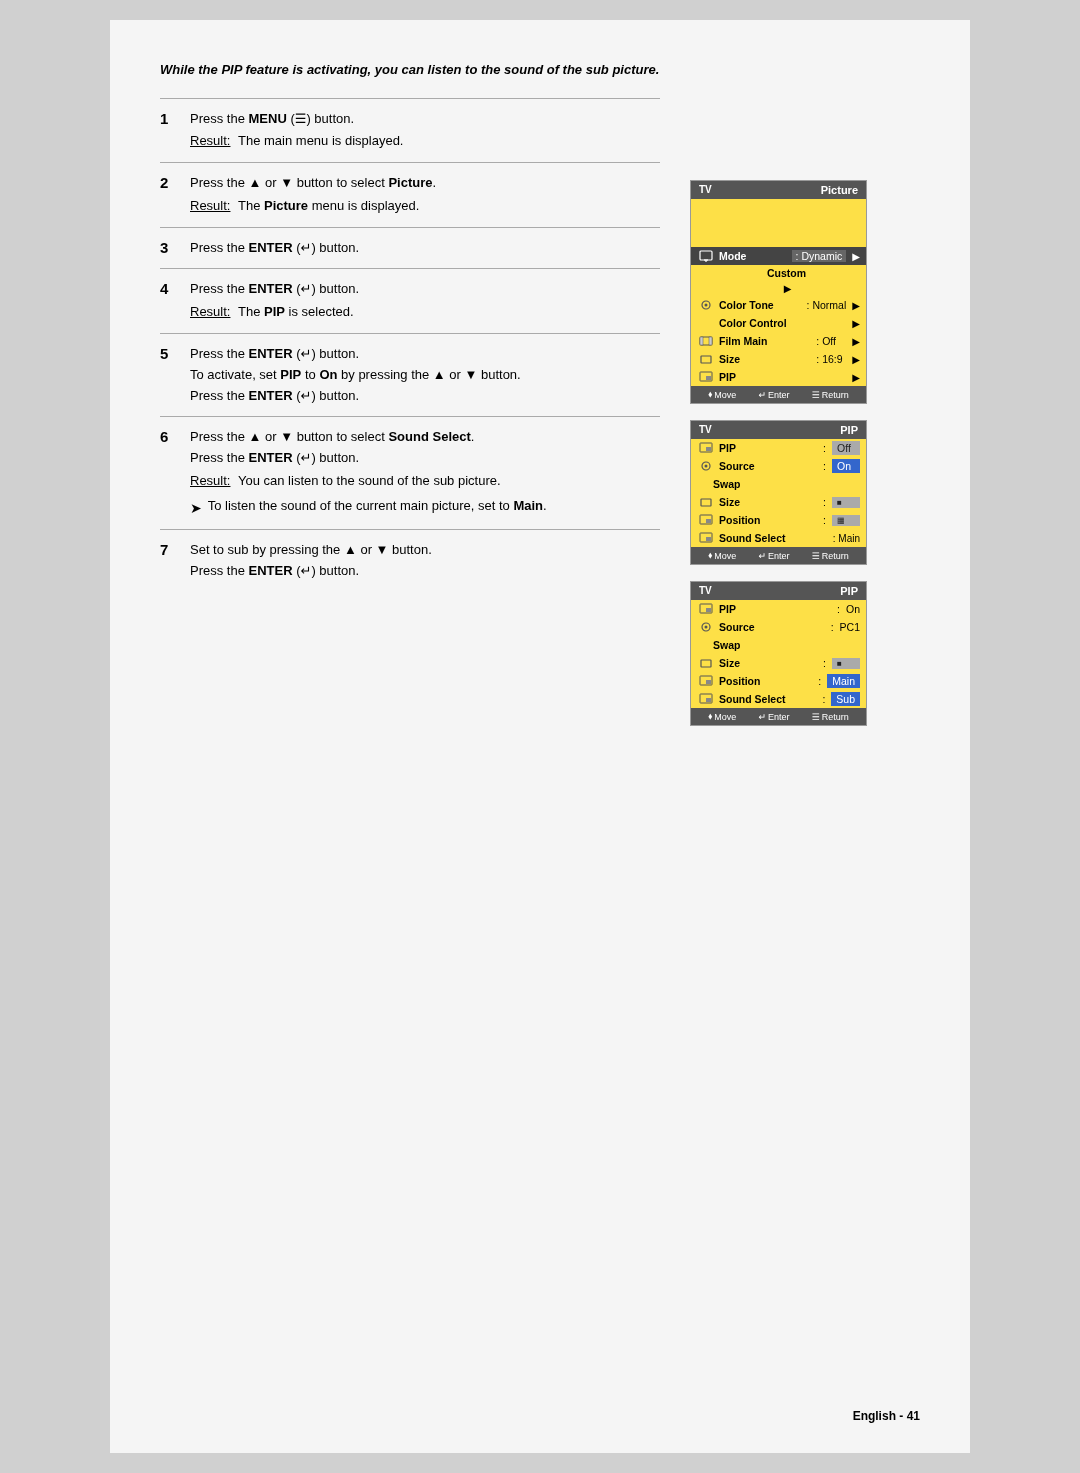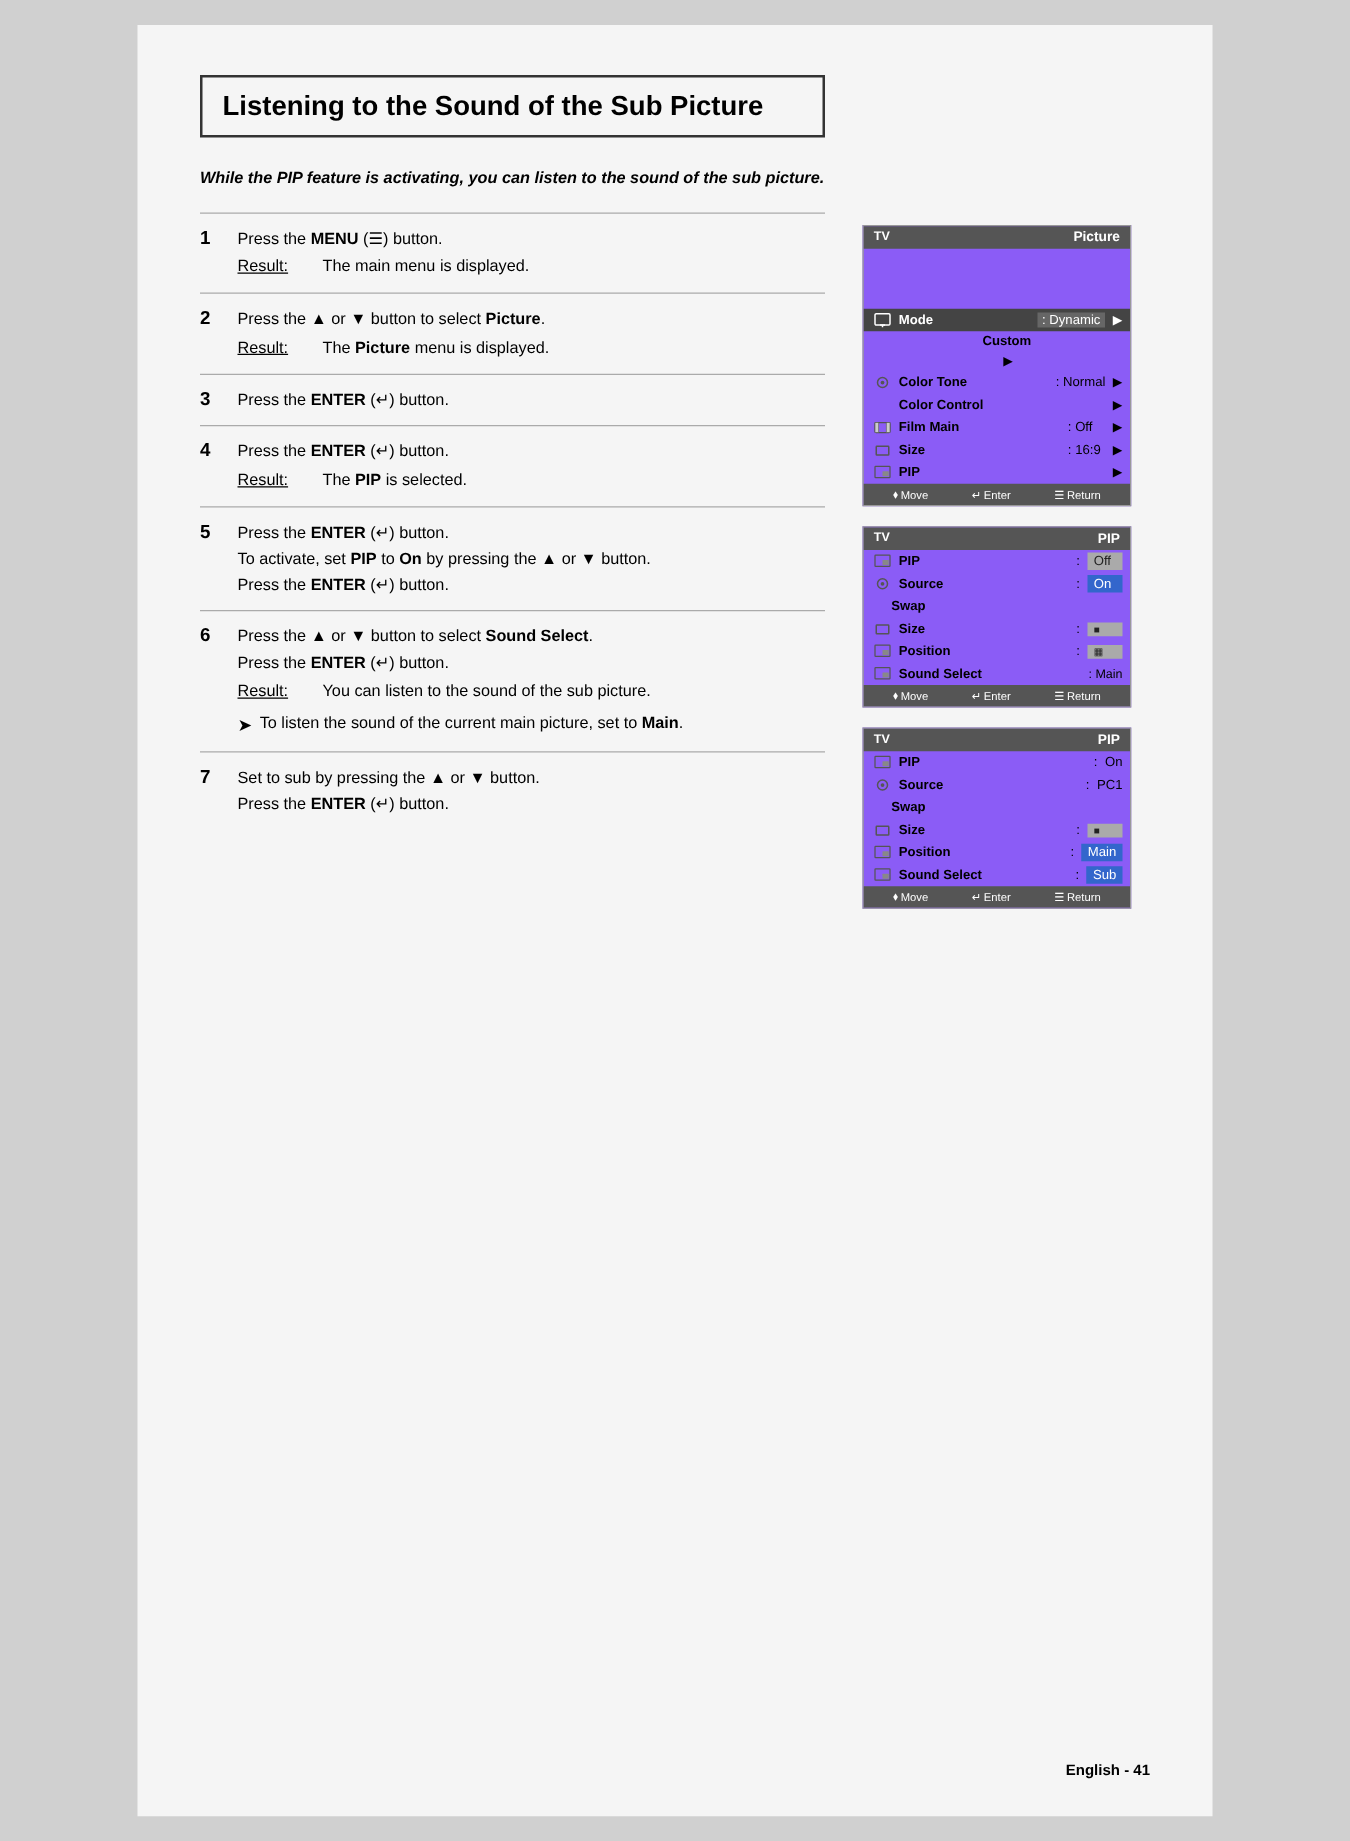--- a/index.html
+++ b/index.html
@@ -71,21 +71,21 @@
     .step-content {
       flex: 1;
       line-height: 1.6;
       font-size: 13px;
     }
     .step-content b {
       font-weight: bold;
     }
     .result-line {
       display: flex;
-      gap: 20px;
+      gap: 0;
       margin-top: 2px;
     }
     .result-label {
       text-decoration: underline;
       font-size: 13px;
       min-width: 48px;
     }
     .result-text {
       font-size: 13px;
     }
@@ -96,23 +96,23 @@
       margin-top: 4px;
       font-size: 13px;
     }
     .note-arrow {
       font-size: 14px;
       margin-top: 1px;
     }
 
     
     .tv-panel {
-      background: #8b5cf6;
+      background: #fde047;
       border: 1px solid #999;
-      width: 215px;
+      width: 177px;
       font-size: 11px;
     }
     .tv-panel-header {
       background: #555;
       color: white;
       display: flex;
       justify-content: space-between;
       padding: 3px 8px;
       font-size: 11px;
       font-weight: bold;
@@ -213,21 +213,20 @@
       right: 50px;
       font-size: 12px;
       font-weight: bold;
     }
   </style>
 </head>
 <body>
 
 <div class="page">
   <div class="left-col">
-    <h1 class="page-title">Listening to the Sound of the Sub Picture</h1>
     <p class="intro-text">While the PIP feature is activating, you can listen to the sound of the sub picture.</p>
 
     <ol class="steps-list">
 
       <li class="step-item">
         <span class="step-number">1</span>
         <div class="step-content">
           <span>Press the <b>MENU</b> (☰) button.</span>
           <div class="result-line">
             <span class="result-label">Result:</span>

